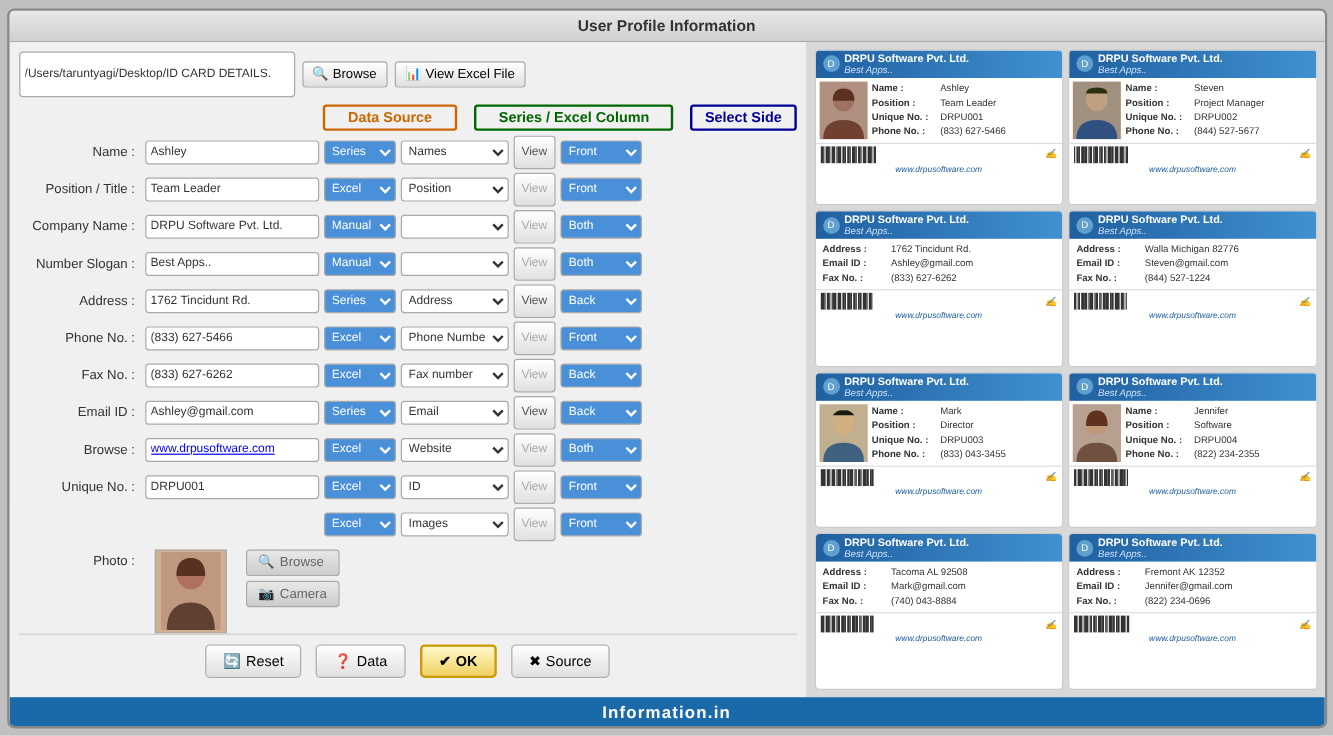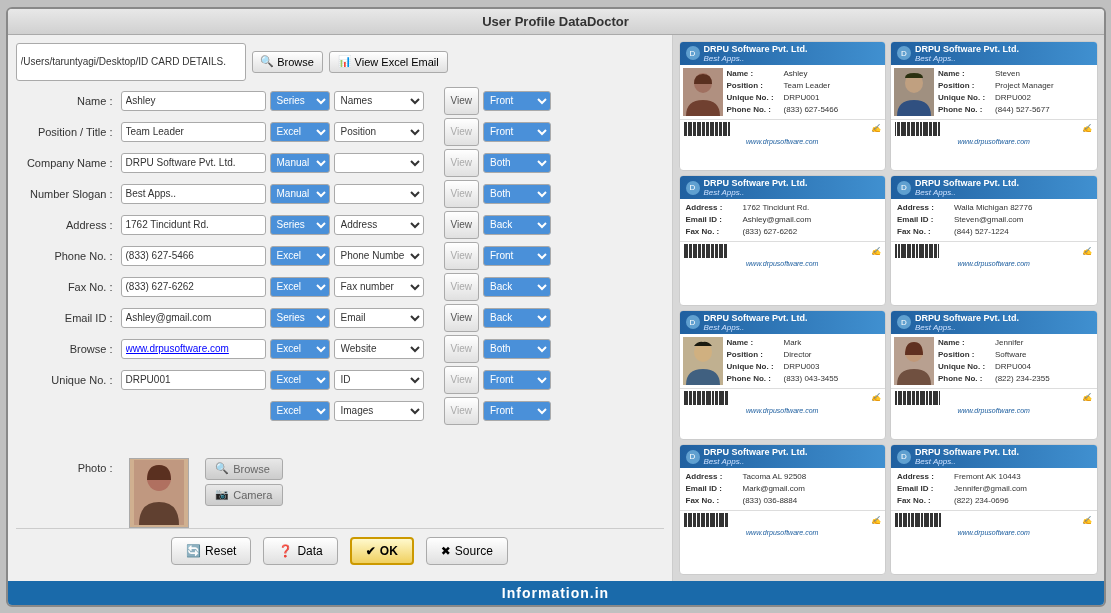--- a/index.html
+++ b/index.html
@@ -243,21 +243,20 @@
     .btn-view-small {
       height: 28px;
       padding: 0 6px;
       background: linear-gradient(to bottom, #fff, #e0e0e0);
       border: 1px solid #aaa;
       border-radius: 3px;
       cursor: pointer;
       font-size: 10px;
       margin-right: 4px;
       color: #555;
-      margin-left: 16px;
     }
 
     .btn-view-small.disabled {
       color: #aaa;
       cursor: default;
     }
 
     
     .photo-area {
       display: flex;
@@ -524,40 +523,46 @@
       letter-spacing: 1px;
     }
 
     select option { background: white; color: #333; }
   </style>
 </head>
 <body>
 
 <div class="main-window">
   <div class="title-bar">
-    <span>User Profile DataDoctor</span>
+    <span>User Profile Information</span>
   </div>
 
   <div class="content-area">
 
     <div class="left-panel">
 
       <div class="load-row">
         <input class="file-path-input" type="text" value="/Users/taruntyagi/Desktop/ID CARD DETAILS." readonly="" style="">
         <button class="btn-browse">
           <span>🔍</span>
           <span>Browse</span>
         </button>
         <button class="btn-view-excel">
           <span>📊</span>
-          <span>View Excel Email</span>
+          <span>View Excel File</span>
         </button>
       </div>
 
 
+      <div style="display:flex; align-items:center; margin-bottom:4px; padding-left:105px; gap:4px;">
+        <div style="width:148px;"></div>
+        <div class="col-header-datasource">Data Source</div>
+        <div class="col-header-series">Series / Excel Column</div>
+        <div class="col-header-side">Select Side</div>
+      </div>
 
       <div class="data-rows">
 
         <div class="data-row">
           <div class="row-label">Name :</div>
           <input class="row-value-input" type="text" value="Ashley" style="">
           <select class="small-select"><option>Series</option><option>Excel</option><option>Manual</option></select>
           <select class="small-select-white"><option>Names</option></select>
           <button class="btn-view-small">View</button>
           <select class="small-select-side"><option>Front</option><option>Back</option><option>Both</option></select>
@@ -1069,21 +1074,21 @@
           <div class="card-info-line">
               <span class="card-info-label">Address :</span>
               <span class="card-info-value">Tacoma AL 92508</span>
             </div>
           <div class="card-info-line">
               <span class="card-info-label">Email ID :</span>
               <span class="card-info-value">Mark@gmail.com</span>
             </div>
           <div class="card-info-line">
               <span class="card-info-label">Fax No. :</span>
-              <span class="card-info-value">(833) 036-8884</span>
+              <span class="card-info-value">(740) 043-8884</span>
             </div>
         </div>
         <div class="card-footer">
           <div class="barcode">
             <div class="barcode-bar" style="width: 1px;"></div>
               <div class="barcode-bar" style="width: 2px;"></div>
               <div class="barcode-bar" style="width: 3px;"></div>
               <div class="barcode-bar" style="width: 1px;"></div>
               <div class="barcode-bar" style="width: 2px;"></div>
               <div class="barcode-bar" style="width: 1px;"></div>
@@ -1111,21 +1116,21 @@
         <div class="card-header">
           <div class="card-header-icon">D</div>
           <div style="display:flex;flex-direction:column;">
             <span class="card-header-text">DRPU Software Pvt. Ltd.</span>
             <span class="card-header-subtext">Best Apps..</span>
           </div>
         </div>
         <div class="card-body-address">
           <div class="card-info-line">
               <span class="card-info-label">Address :</span>
-              <span class="card-info-value">Fremont AK 10443</span>
+              <span class="card-info-value">Fremont AK 12352</span>
             </div>
           <div class="card-info-line">
               <span class="card-info-label">Email ID :</span>
               <span class="card-info-value">Jennifer@gmail.com</span>
             </div>
           <div class="card-info-line">
               <span class="card-info-label">Fax No. :</span>
               <span class="card-info-value">(822) 234-0696</span>
             </div>
         </div>

